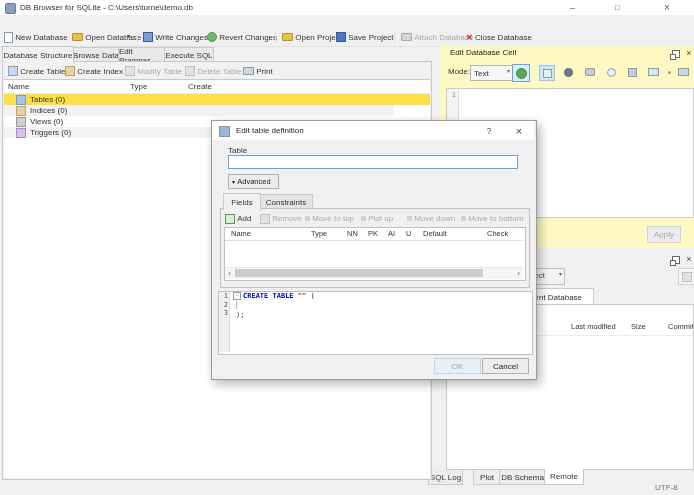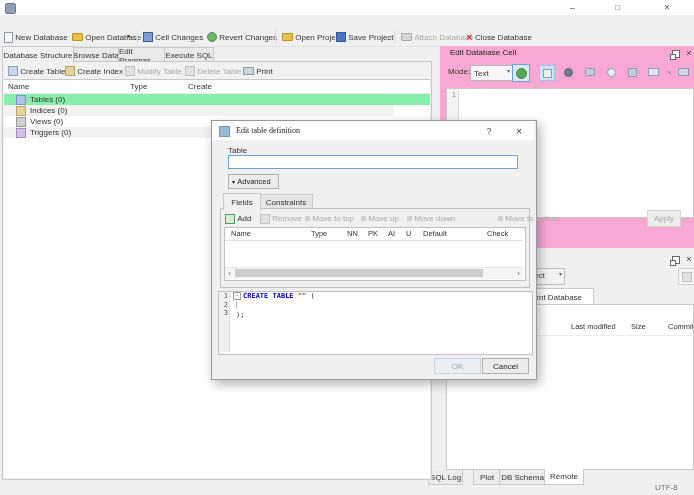--- a/index.html
+++ b/index.html
@@ -46,38 +46,39 @@
         font-size:6px;line-height:4px;text-align:center;color:#555;vertical-align:1px;margin-right:2px;}
   .hdrcell{position:absolute;top:0;font-size:7.5px;color:#333;line-height:12px;}
 </style>
 </head>
 <body>
 
 <div class="abs" id="root" style="left:0;top:0;width:694px;height:495px;outline:1px solid #a8a8a8;">
 
   <div class="abs" style="left:0;top:0;width:694px;height:15px;background:#fff;">
     <span class="abs" style="left:5px;top:3px;width:9px;height:9px;background:#8ea0b8;border:1px solid #6a7a90;border-radius:2px;"></span>
+    <span class="abs nw" style="left:20px;top:0;line-height:15px;color:#333;">DB Browser for SQLite - C:\Users\turne\demo.db</span>
     <span class="abs ctr" style="left:550px;top:0;width:45px;height:15px;color:#555;font-size:9px;">
         <i style="font-style:normal;">–</i>
       </span>
     <span class="abs ctr" style="left:595px;top:0;width:45px;height:15px;color:#555;font-size:8px;">
         <i style="font-style:normal;">□</i>
       </span>
     <span class="abs ctr" style="left:640px;top:0;width:54px;height:15px;color:#555;font-size:10px;">
         <i style="font-style:normal;">×</i>
       </span>
   </div>
 
 
   <div class="abs" style="left:0;top:28px;width:694px;height:18px;background:#f0f0f0;border-bottom:1px solid #e2e2e2;">
     <span class="abs flx nw" style="left:4px;top:0;height:18px;"><i class="pg"></i>&nbsp;<span>New Database</span></span>
     <span class="abs flx nw" style="left:72px;top:0;height:18px;"><i class="fd"></i>&nbsp;<span>Open Database</span></span>
     <span class="abs" style="left:127px;top:4px;font-size:6px;color:#444;">▾</span>
     <span class="abs sep" style="left:137px;top:3px;height:12px;"></span>
-    <span class="abs flx nw" style="left:143px;top:0;height:18px;"><i class="dk" style="background:#7ca0d0;"></i>&nbsp;<span>Cell Changes</span></span>
+    <span class="abs flx nw" style="left:143px;top:0;height:18px;"><i class="dk" style="background:#7ca0d0;"></i>&nbsp;<span>Write Changes</span></span>
     <span class="abs flx nw" style="left:207px;top:0;height:18px;"><i class="rvc"></i>&nbsp;<span>Revert Changes</span></span>
     <span class="abs sep" style="left:275px;top:3px;height:12px;"></span>
     <span class="abs flx nw" style="left:282px;top:0;height:18px;"><i class="fd"></i>&nbsp;<span>Open Project</span></span>
     <span class="abs flx nw" style="left:336px;top:0;height:18px;"><i class="dk"></i>&nbsp;<span>Save Project</span></span>
     <span class="abs sep" style="left:394px;top:3px;height:12px;"></span>
     <span class="abs flx nw dis" style="left:401px;top:0;height:18px;"><i class="fd gray"></i>&nbsp;<span>Attach Database</span></span>
     <span class="abs flx nw" style="left:466px;top:0;height:18px;"><i style="font-style:normal;color:#cc2222;font-weight:bold;font-size:8px;">✕</i>&nbsp;<span>Close Database</span></span>
   </div>
 
   <div class="abs tab act ctr" style="left:2px;top:46px;width:70px;height:16px;">Database Structure</div>
@@ -92,40 +93,40 @@
     <span class="abs flx nw dis" style="left:122px;top:2px;height:14px;"><i class="ti" style="background:#e2e2e2;border-color:#c0c0c0;"></i>&nbsp;<span>Modify Table</span></span>
     <span class="abs flx nw dis" style="left:182px;top:2px;height:14px;"><i class="ti" style="background:#e2e2e2;border-color:#c0c0c0;"></i>&nbsp;<span>Delete Table</span></span>
     <span class="abs flx nw" style="left:240px;top:2px;height:14px;"><i class="mi wide" style="background:#cfd6dd;"></i>&nbsp;<span>Print</span></span>
 
     <div class="abs" style="left:1px;top:17px;width:426px;height:398px;background:#fff;border-top:1px solid #c9c9c9;">
       <div class="abs" style="left:0;top:0;width:426px;height:13px;border-bottom:1px solid #ececec;">
         <span class="abs" style="left:4px;line-height:13px;">Name</span>
         <span class="abs" style="left:126px;line-height:13px;">Type</span>
         <span class="abs" style="left:184px;line-height:13px;">Create</span>
       </div>
-      <div class="abs flx" style="left:0;top:14px;width:426px;height:11px;background:#86efac;">
+      <div class="abs flx" style="left:0;top:14px;width:426px;height:11px;background:#fde047;">
         <i class="ti" style="margin-left:12px;margin-right:4px;background:#aac4e4;border-color:#7a9ac4;"></i>
           <span>Tables (0)</span>
       </div>
       <div class="abs flx" style="left:0;top:25px;width:390px;height:11px;background:#f2f2f2;">
         <i class="ti" style="margin-left:12px;margin-right:4px;background:#e4d4a4;border-color:#bca45c;"></i>
           <span>Indices (0)</span>
       </div>
       <div class="abs flx" style="left:0;top:36px;width:426px;height:11px;background:#fff;">
         <i class="ti" style="margin-left:12px;margin-right:4px;background:#d0d0d0;border-color:#989898;"></i>
           <span>Views (0)</span>
       </div>
       <div class="abs flx" style="left:0;top:47px;width:426px;height:11px;background:#f2f2f2;">
         <i class="ti" style="margin-left:12px;margin-right:4px;background:#d4c4e4;border-color:#a48cc4;"></i>
           <span>Triggers (0)</span>
       </div>
     </div>
   </div>
 
-  <div class="abs" style="left:440px;top:46px;width:254px;height:202px;background:#f9a8d4;">
+  <div class="abs" style="left:440px;top:46px;width:254px;height:202px;background:#fef9c3;">
     <span class="abs nw" style="left:10px;top:0;line-height:14px;color:#222;">Edit Database Cell</span>
     <span class="abs ctr" style="left:230px;top:3px;width:12px;height:10px;">
         <i class="float-ic">
           <i></i>
         </i>
       </span>
     <span class="abs ctr" style="left:244px;top:0;width:10px;height:14px;color:#444;font-size:9px;">
         <i style="font-style:normal;">×</i>
       </span>
 
@@ -162,21 +163,21 @@
     <span class="abs ctr" style="left:236px;top:19px;width:14px;height:14px;">
         <i class="mi wide" style="background:#cfd6dd;"></i>
       </span>
 
     <div class="abs" style="left:6px;top:42px;width:246px;height:128px;background:#fff;border:1px solid #c9c9c9;">
       <div class="abs" style="left:0;top:0;width:11px;height:126px;background:#f4f4f4;border-right:1px solid #dcdcdc;">
         <span class="mono" style="display:block;text-align:right;padding:2px 2px 0 0;color:#888;">1</span>
       </div>
     </div>
 
-    <span class="abs ctr btn disb" style="left:207px;top:164px;width:32px;height:15px;">Apply</span>
+    <span class="abs ctr btn disb" style="left:207px;top:180px;width:32px;height:15px;">Apply</span>
   </div>
 
   <div class="abs" style="left:440px;top:252px;width:254px;height:216px;background:#f0f0f0;">
     <span class="abs nw" style="left:10px;top:0;line-height:14px;color:#222;">Remote</span>
     <span class="abs ctr" style="left:230px;top:3px;width:12px;height:10px;">
         <i class="float-ic">
           <i></i>
         </i>
       </span>
     <span class="abs ctr" style="left:244px;top:0;width:10px;height:14px;color:#444;font-size:9px;">
@@ -210,21 +211,21 @@
   <div class="abs btab act ctr" style="left:544px;top:469px;width:38px;height:15px;">Remote</div>
 
   <div class="abs" style="left:0;top:485px;width:694px;height:10px;background:#f0f0f0;">
     <span class="abs nw" style="left:655px;top:-2px;line-height:10px;color:#707070;">UTF-8</span>
   </div>
 
   <div class="abs" style="left:211px;top:120px;width:324px;height:258px;background:#f0f0f0;border:1px solid #999;box-shadow:3px 4px 10px rgba(0,0,0,0.3);z-index:10;">
 
     <div class="abs" style="left:0;top:0;width:322px;height:19px;background:#fff;">
       <span class="abs" style="left:7px;top:5px;width:9px;height:9px;background:#9ab8d8;border:1px solid #7a98b8;"></span>
-      <span class="abs nw" style="left:24px;top:0;line-height:19px;color:#222;font-family:Liberation Serif, serif;">Edit table definition</span>
+      <span class="abs nw" style="left:24px;top:0;line-height:19px;color:#222;">Edit table definition</span>
       <span class="abs ctr" style="left:266px;top:0;width:22px;height:19px;color:#555;font-size:9px;">
           <i style="font-style:normal;">?</i>
         </span>
       <span class="abs ctr" style="left:294px;top:0;width:26px;height:19px;color:#444;font-size:11px;">
           <i style="font-style:normal;">×</i>
         </span>
     </div>
 
     <span class="abs nw" style="left:16px;top:25px;">Table</span>
     <input class="abs" style="left: 16px; top: 34px; width: 290px; height: 14px; border: 1px solid rgb(106, 161, 216); background: rgb(255, 255, 255); font-size: 8px; padding: 0px 2px; outline: none; box-sizing: border-box;" value="">
@@ -233,23 +234,23 @@
       <i style="font-style:normal;font-size:6px;color:#222;">▾</i>&nbsp;<span style="font-size:7.5px;">Advanced</span>
     </span>
 
     <div class="abs tab ctr" style="left:11px;top:72px;width:36px;height:16px;background:#f0f0f0;border-bottom-color:#f0f0f0;z-index:3;">Fields</div>
     <div class="abs tab ctr" style="left:47px;top:73px;width:52px;height:15px;background:#e4e4e4;">Constraints</div>
 
     <div class="abs" style="left:8px;top:87px;width:308px;height:78px;background:#f0f0f0;border:1px solid #c0c0c0;z-index:2;">
       <span class="abs flx nw" style="left:4px;top:3px;height:13px;"><i class="addic"></i>&nbsp;<span>Add</span></span>
       <span class="abs flx nw dis" style="left:39px;top:3px;height:13px;"><i class="gryic"></i>&nbsp;<span>Remove</span></span>
       <span class="abs flx nw dis" style="left:84px;top:3px;height:13px;"><i class="mvic"></i>&nbsp;<span>Move to top</span></span>
-      <span class="abs flx nw dis" style="left:140px;top:3px;height:13px;"><i class="mvic"></i>&nbsp;<span>Move up</span></span>
+      <span class="abs flx nw dis" style="left:140px;top:3px;height:13px;"><i class="mvic"></i>&nbsp;<span>Plot up</span></span>
       <span class="abs flx nw dis" style="left:186px;top:3px;height:13px;"><i class="mvic"></i>&nbsp;<span>Move down</span></span>
-      <span class="abs flx nw dis" style="left:240px;top:3px;height:13px;margin-left:37px;"><i class="mvic"></i>&nbsp;<span>Move to bottom</span></span>
+      <span class="abs flx nw dis" style="left:240px;top:3px;height:13px;"><i class="mvic"></i>&nbsp;<span>Move to bottom</span></span>
 
       <div class="abs" style="left:3px;top:18px;width:300px;height:52px;background:#fff;border:1px solid #c0c0c0;">
         <div class="abs" style="left:0;top:0;width:298px;height:12px;border-bottom:1px solid #e0e0e0;">
           <span class="hdrcell" style="left:6px;">Name</span>
           <span class="hdrcell" style="left:86px;">Type</span>
           <span class="hdrcell" style="left:122px;">NN</span>
           <span class="hdrcell" style="left:143px;">PK</span>
           <span class="hdrcell" style="left:163px;">AI</span>
           <span class="hdrcell" style="left:181px;">U</span>
           <span class="hdrcell" style="left:198px;">Default</span>

